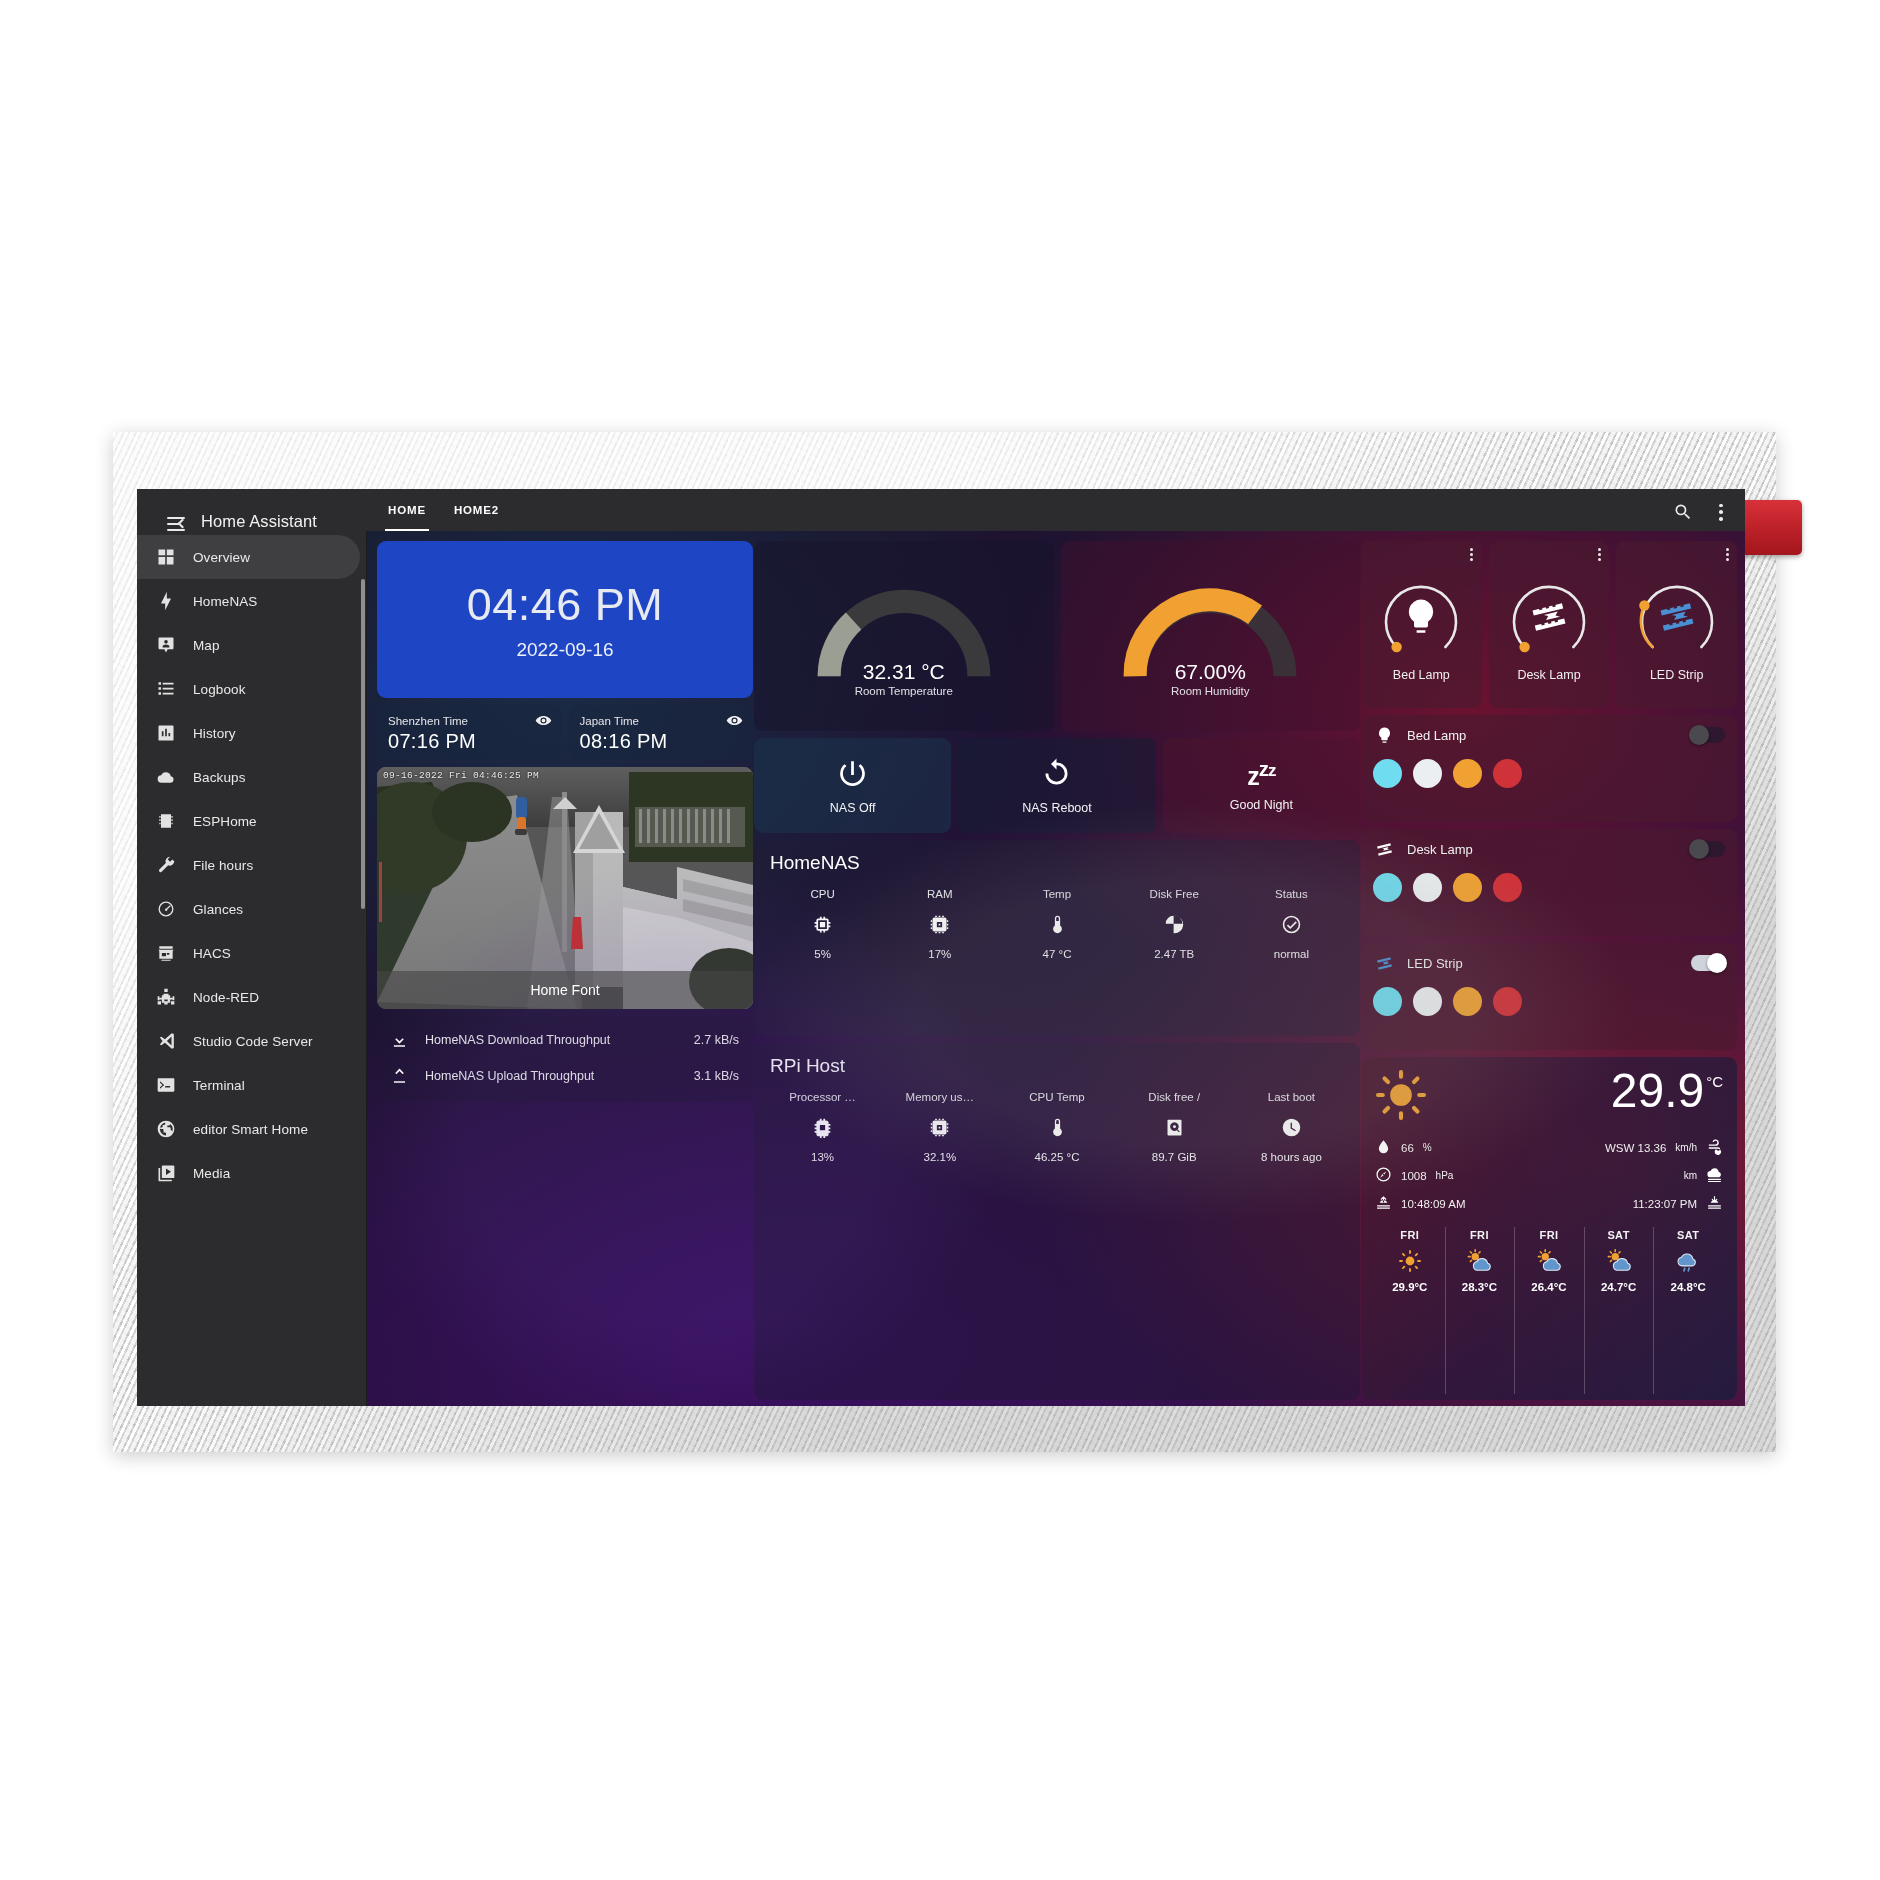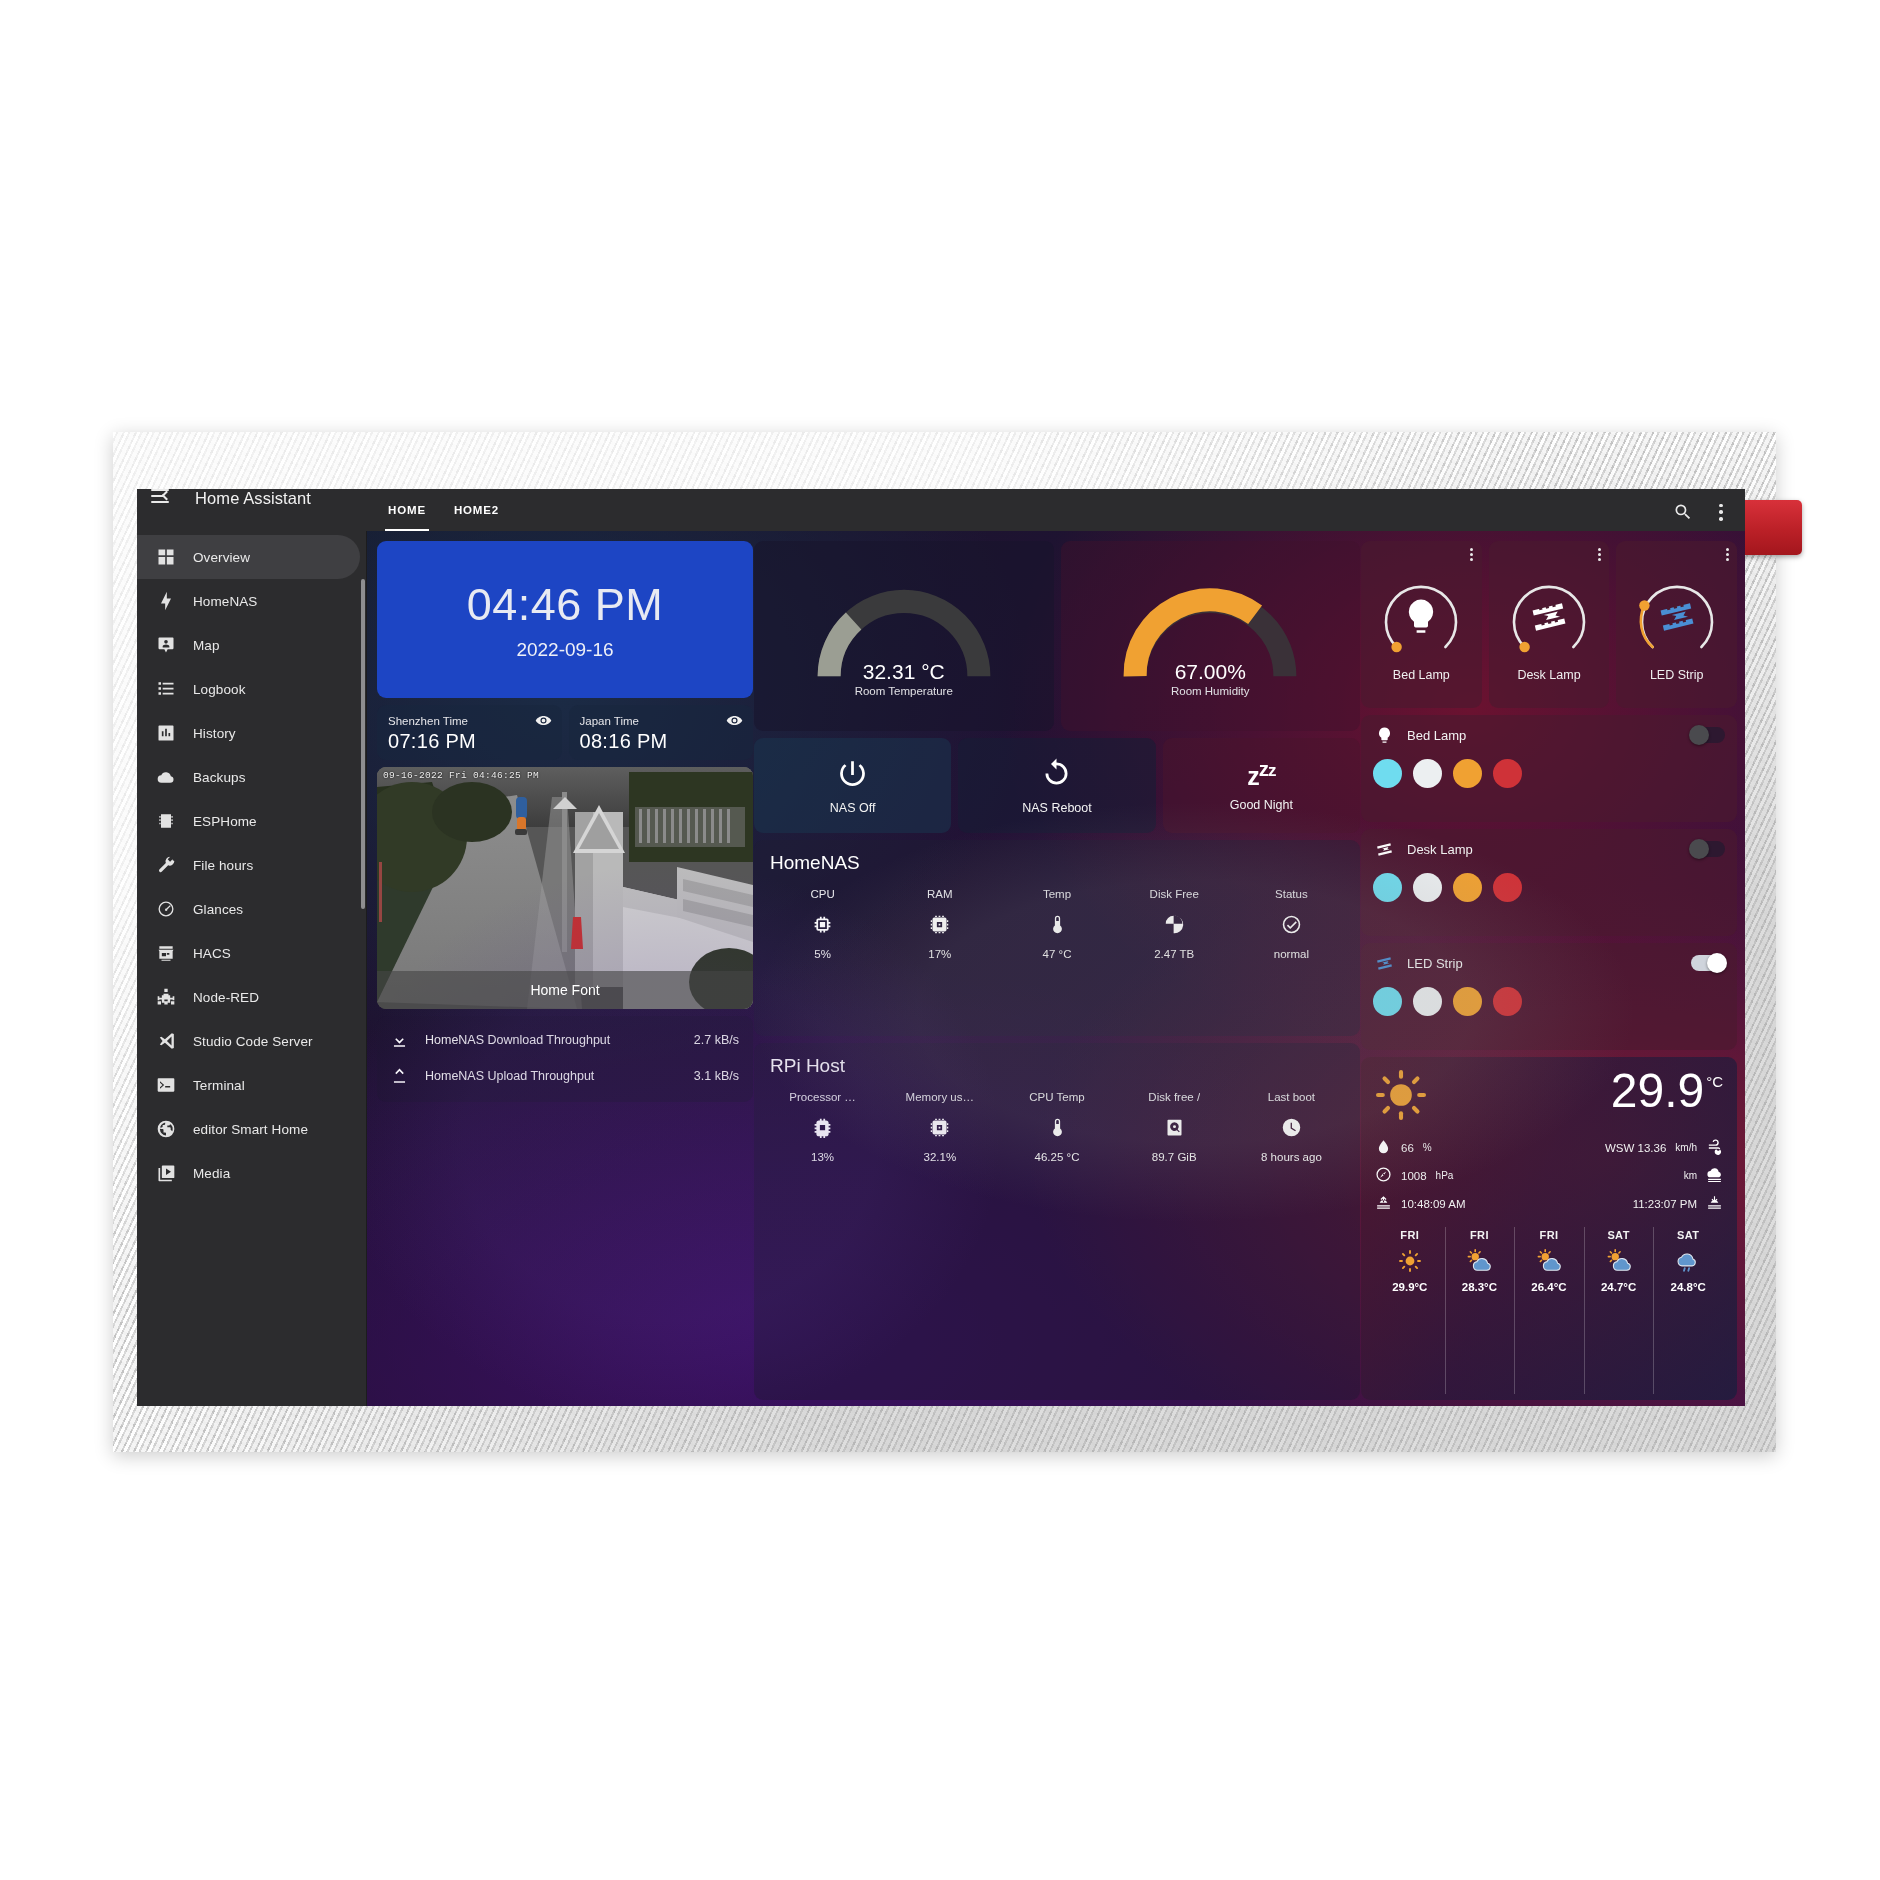--- a/index.html
+++ b/index.html
@@ -50,21 +50,21 @@
   }
 
   
   .topbar{
     height: 42px; flex: 0 0 42px;
     display:flex; align-items:stretch;
     background:#2c2c2e;
   }
   .tb-left{
     width: 230px; flex:0 0 230px;
-    display:flex; align-items:flex-start; gap:26px; padding-left:14px;
+    display:flex; align-items:flex-end; gap:16px; padding-left:30px;
     background:#2c2c2e;
   }
   .ham{ width:18px; height:14px; position:relative; cursor:pointer;}
   .ham i{ position:absolute; left:0; height:2px; background:#e9e9e9; border-radius:1px;}
   .ham i:nth-child(1){ top:0; width:18px;}
   .ham i:nth-child(2){ top:6px; width:13px;}
   .ham i:nth-child(3){ top:12px; width:18px;}
   .ham .arr{
     position:absolute; right:-1px; top:3px; width:7px; height:7px;
     border-left:2px solid #e9e9e9; border-bottom:2px solid #e9e9e9;

